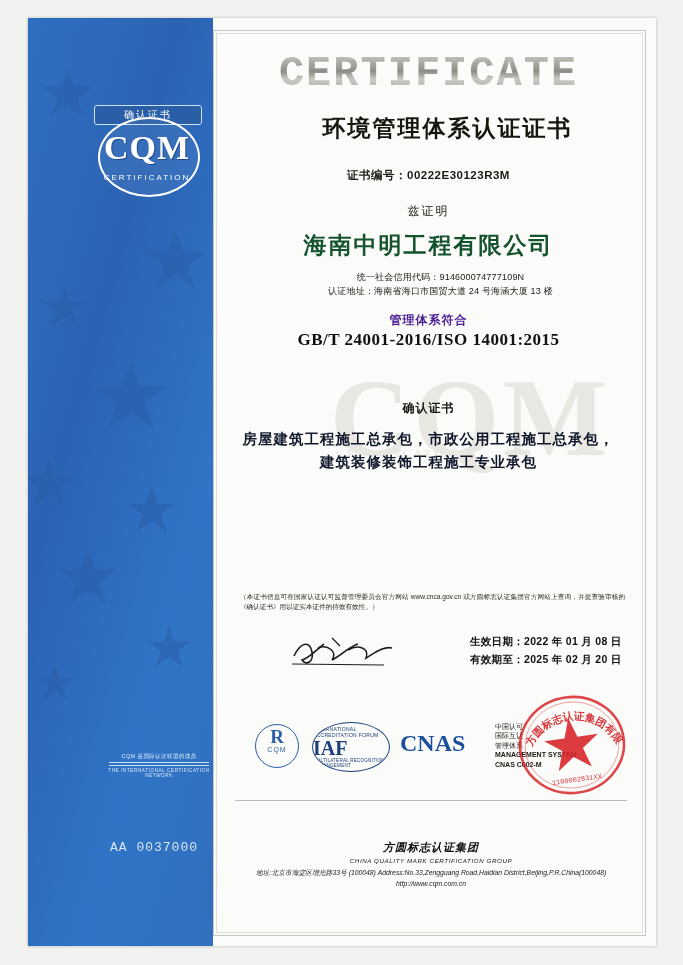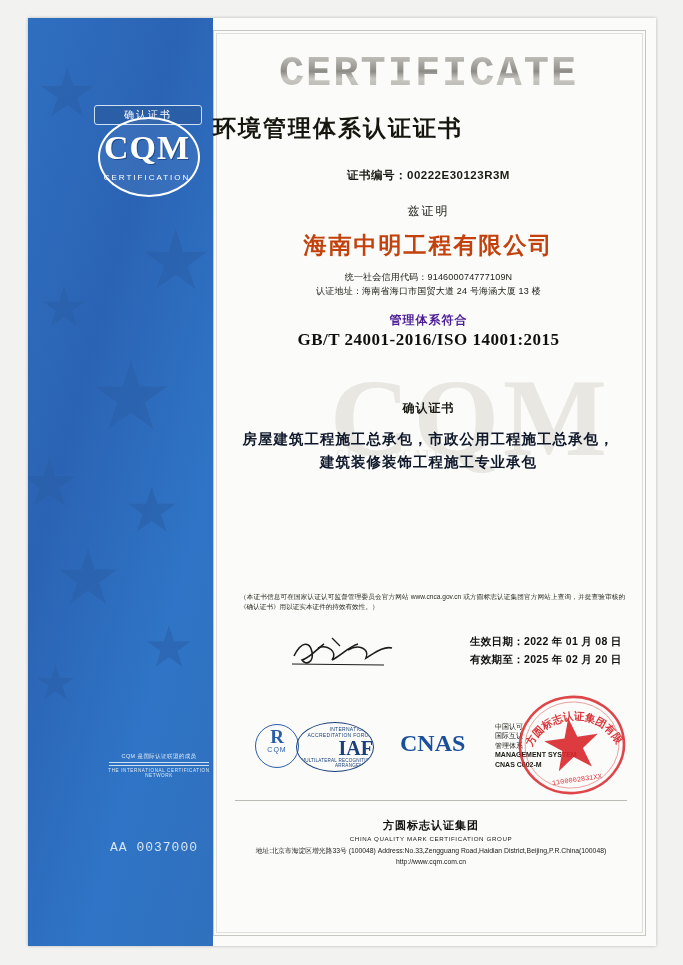--- a/index.html
+++ b/index.html
@@ -101,40 +101,40 @@
   
   .cert-heading{
     position:absolute;left:213px;top:50px;width:431px;text-align:center;
     font-family:Liberation Mono, monospace;font-weight:bold;
     font-size:42px;letter-spacing:2px;
     color:#b9b7b1;
     background:linear-gradient(180deg,#d6d4cf 0%,#8e8c86 45%,#c9c7c1 60%,#a9a7a1 100%);
     -webkit-background-clip:text;background-clip:text;color:transparent;
   }
   .title-cn{
-    position:absolute;left:213px;top:113px;width:469px;text-align:left;
+    position:absolute;left:213px;top:113px;width:469px;text-align:center;
     font-family:"Liberation Serif",serif;font-weight:bold;
     font-size:23px;color:#16160f;letter-spacing:2px;
   }
   .cert-no{
     position:absolute;left:213px;top:168px;width:431px;text-align:center;
     font-size:11.5px;color:#1a1a14;font-weight:bold;letter-spacing:.5px;
   }
   .hereby{
     position:absolute;left:213px;top:203px;width:431px;text-align:center;
     font-size:12px;color:#1a1a14;letter-spacing:2px;
   }
   .company{
     position:absolute;left:213px;top:230px;width:431px;text-align:center;
     font-family:"Liberation Serif",serif;font-weight:bold;
-    font-size:23px;color:#c2410c;letter-spacing:2px;
+    font-size:23px;color:#14532d;letter-spacing:2px;
   }
   .info-lines{
     position:absolute;left:213px;top:270px;width:431px;text-align:center;
-    font-size:9px;color:#1a1a14;line-height:14px;letter-spacing:.2px;
+    font-size:9px;color:#1a1a14;line-height:14px;letter-spacing:.2px;padding-left:12px;
   }
   .sys-label{
     position:absolute;left:213px;top:312px;width:431px;text-align:center;
     font-size:12px;color:#4c1d95;font-weight:bold;letter-spacing:1px;
   }
   .standard{
     position:absolute;left:213px;top:330px;width:431px;text-align:center;
     font-family:"Liberation Serif",serif;font-weight:bold;
     font-size:17px;color:#101010;letter-spacing:.5px;
   }
@@ -164,23 +164,23 @@
     position:absolute;left:255px;top:718px;width:380px;height:62px;
   }
   .logo-r{
     position:absolute;left:0;top:6px;width:42px;height:42px;
     border:1.6px solid #2b5ea8;border-radius:50%;
     color:#2b5ea8;text-align:center;
   }
   .logo-r .big{font-family:"Liberation Serif",serif;font-weight:bold;font-size:19px;line-height:24px;}
   .logo-r .sm{font-size:7px;letter-spacing:1px;margin-top:-3px;}
   .logo-iaf{
-    position:absolute;left:41px;top:4px;width:76px;height:48px;
+    position:absolute;left:57px;top:4px;width:76px;height:48px;
     border:1.4px solid #1a3f7a;border-radius:50%;
-    color:#1a3f7a;text-align:right;overflow:hidden;
+    color:#1a3f7a;text-align:left;overflow:hidden;
   }
   .logo-iaf .arc-top{font-size:5px;letter-spacing:.3px;margin-top:3px;color:#1a3f7a;}
   .logo-iaf .mainword{font-family:"Liberation Serif",serif;font-weight:bold;font-size:20px;line-height:20px;}
   .logo-iaf .arc-bot{font-size:4.6px;letter-spacing:.2px;color:#1a3f7a;}
   .logo-cnas{
     position:absolute;left:145px;top:12px;width:92px;
     font-family:"Liberation Serif",serif;font-weight:bold;font-size:24px;
     color:#1a4f9c;letter-spacing:0px;
   }
   .cnas-text{
@@ -191,21 +191,21 @@
   
   .seal{
     position:absolute;left:515px;top:690px;width:115px;height:110px;
   }
   .seal svg{display:block;}
   
   .footer-rule{
     position:absolute;left:235px;top:800px;width:392px;height:1px;background:#bdbbb5;
   }
   .footer{
-    position:absolute;left:225px;top:818px;width:412px;text-align:center;
+    position:absolute;left:225px;top:840px;width:412px;text-align:center;font-style:italic;
   }
   .footer .f-cn{font-size:11px;font-weight:bold;color:#101010;letter-spacing:1px;}
   .footer .f-en{font-size:6.2px;color:#202020;letter-spacing:.6px;margin-top:2px;}
   .footer .f-addr{font-size:6.8px;color:#202020;margin-top:4px;letter-spacing:0;}
   .footer .f-url{font-size:6.8px;color:#202020;margin-top:2px;}
 </style>
 </head>
 <body>
 
 <div class="page">

